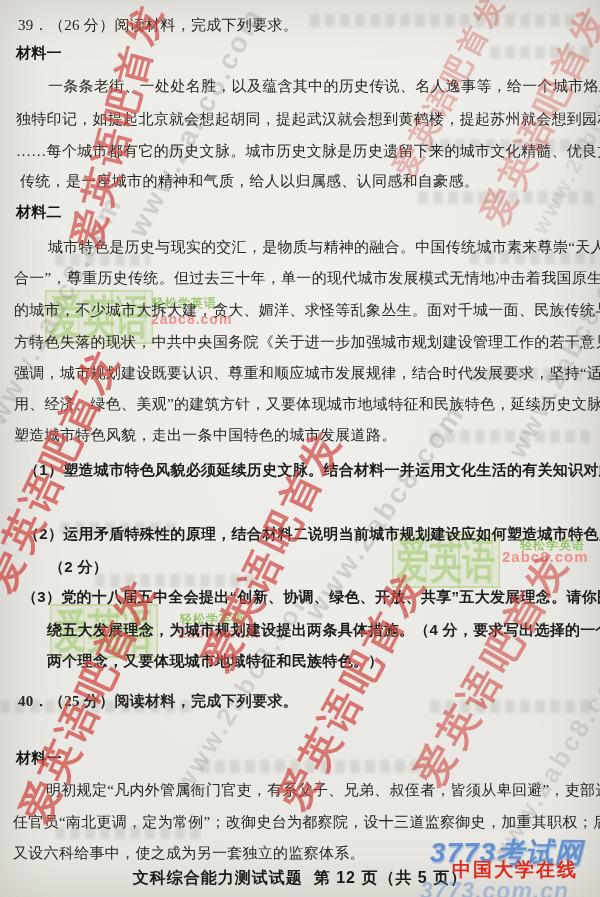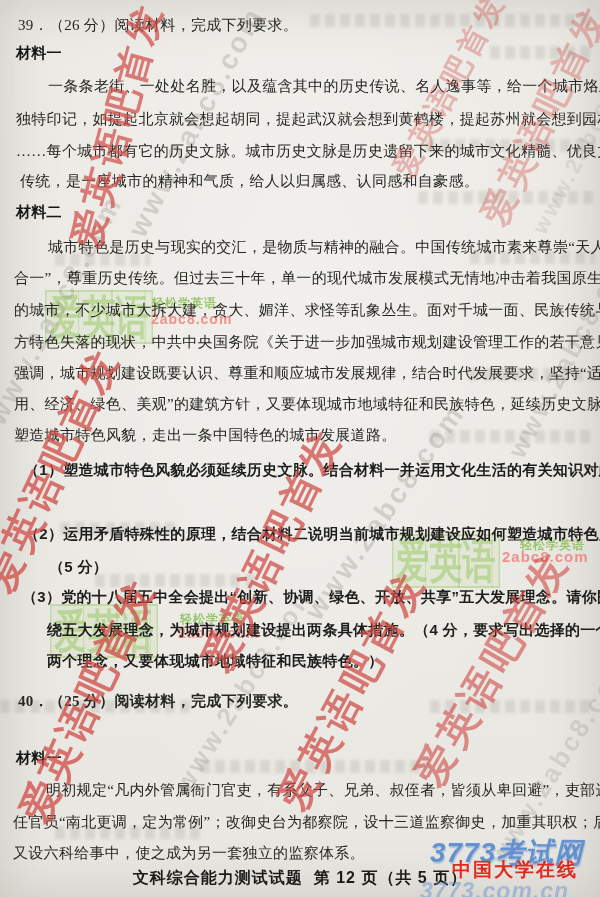--- a/index.html
+++ b/index.html
@@ -108,21 +108,21 @@
   <div class="ln ln-k" style="left:14px;top:269px;">合一”，尊重历史传统。但过去三十年，单一的现代城市发展模式无情地冲击着我国原生态</div>
   <div class="ln ln-k" style="left:14px;top:301px;">的城市，不少城市大拆大建，贪大、媚洋、求怪等乱象丛生。面对千城一面、民族传统与地</div>
   <div class="ln ln-k" style="left:14px;top:333px;">方特色失落的现状，中共中央国务院《关于进一步加强城市规划建设管理工作的若干意见》</div>
   <div class="ln ln-k" style="left:14px;top:364px;">强调，城市规划建设既要认识、尊重和顺应城市发展规律，结合时代发展要求，坚持“适</div>
   <div class="ln ln-k" style="left:14px;top:395px;">用、经济、绿色、美观”的建筑方针，又要体现城市地域特征和民族特色，延续历史文脉，</div>
   <div class="ln ln-k" style="left:14px;top:426px;">塑造城市特色风貌，走出一条中国特色的城市发展道路。</div>
 
   <div class="ln ln-b" style="left:24px;top:461px;">（1）塑造城市特色风貌必须延续历史文脉。结合材料一并运用文化生活的有关知识对此加</div>
 
   <div class="ln ln-b" style="left:24px;top:525px;">（2）运用矛盾特殊性的原理，结合材料二说明当前城市规划建设应如何塑造城市特色风貌。</div>
-  <div class="ln ln-b" style="left:49px;top:558px;">（5 分）</div>
+  <div class="ln ln-b" style="left:49px;top:558px;">（2 分）</div>
 
   <div class="ln ln-b" style="left:22px;top:588px;">（3）党的十八届五中全会提出“创新、协调、绿色、开放、共享”五大发展理念。请你围</div>
   <div class="ln ln-b" style="left:47px;top:621px;">绕五大发展理念，为城市规划建设提出两条具体措施。（4 分，要求写出选择的一个或</div>
   <div class="ln ln-b" style="left:47px;top:652px;">两个理念，又要体现城市地域特征和民族特色。）</div>
 
   <div class="ln ln-k" style="left:18px;top:692px;font-weight:600;">40．（25 分）阅读材料，完成下列要求。</div>
   <div class="ln hd" style="left:16px;top:749px;">材料一</div>
   <div class="ln ln-k" style="left:46px;top:781px;">明初规定“凡内外管属衙门官吏，有系父子、兄弟、叔侄者，皆须从卑回避”，吏部选</div>
   <div class="ln ln-k" style="left:13px;top:813px;">任官员“南北更调，定为常例”；改御史台为都察院，设十三道监察御史，加重其职权；后</div>
   <div class="ln ln-k" style="left:13px;top:844px;">又设六科给事中，使之成为另一套独立的监察体系。</div>

